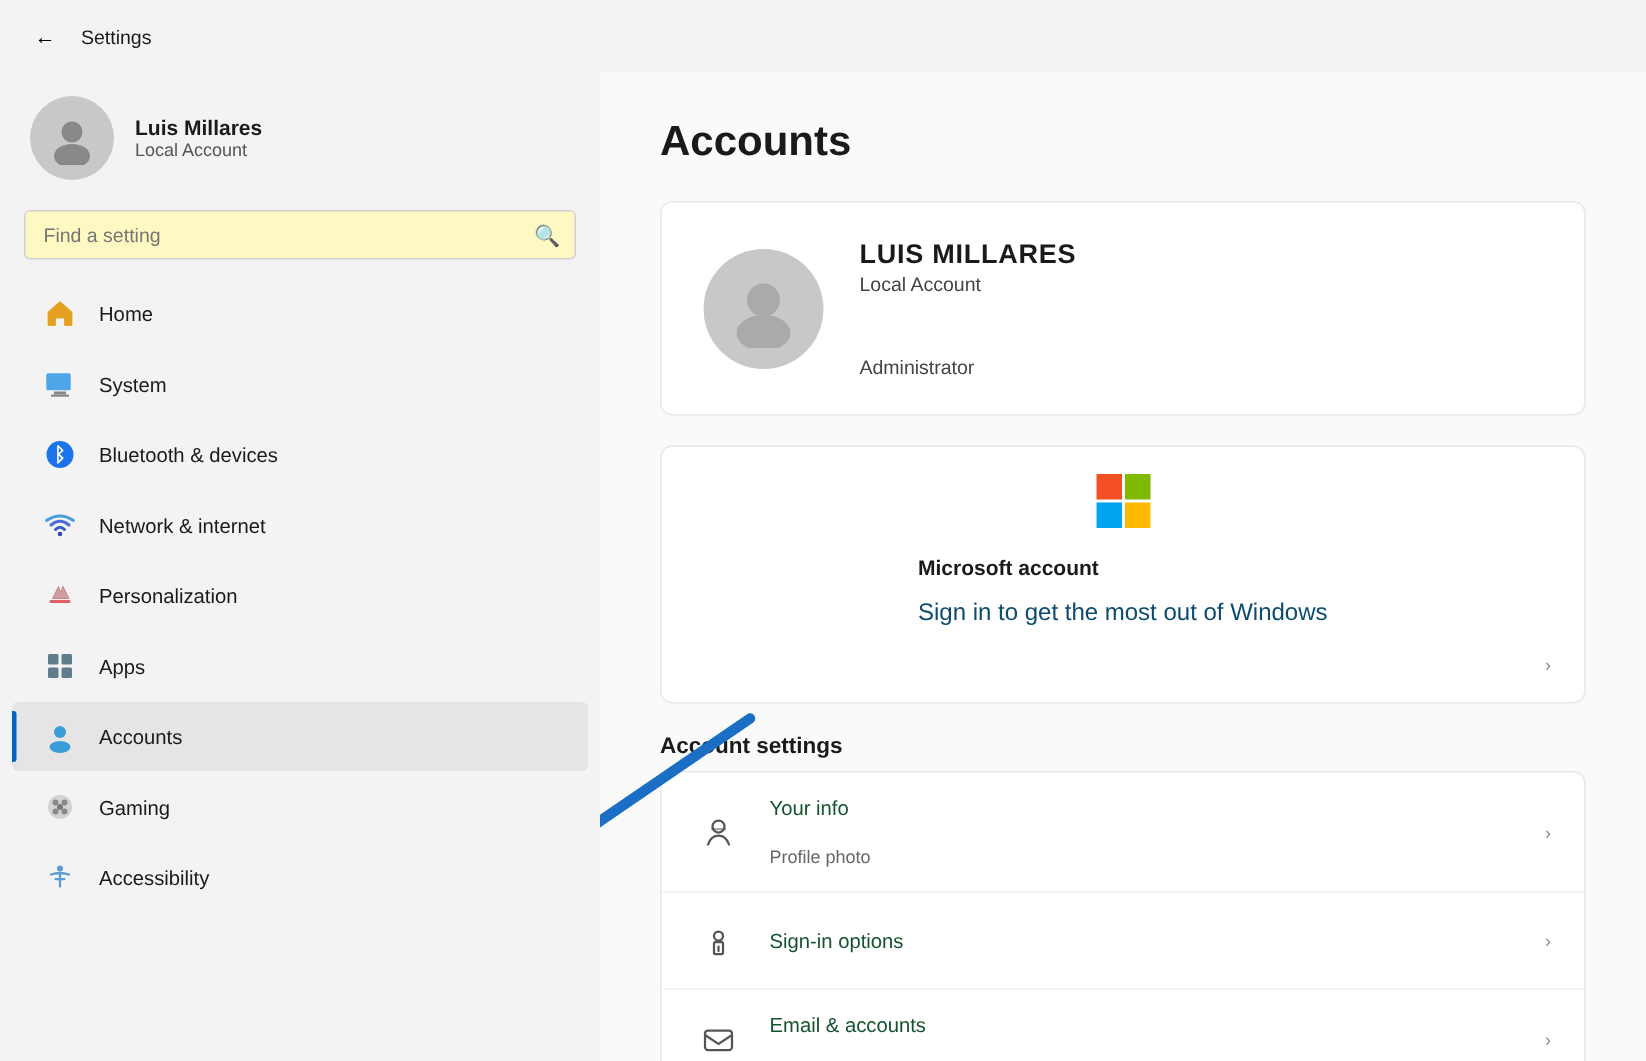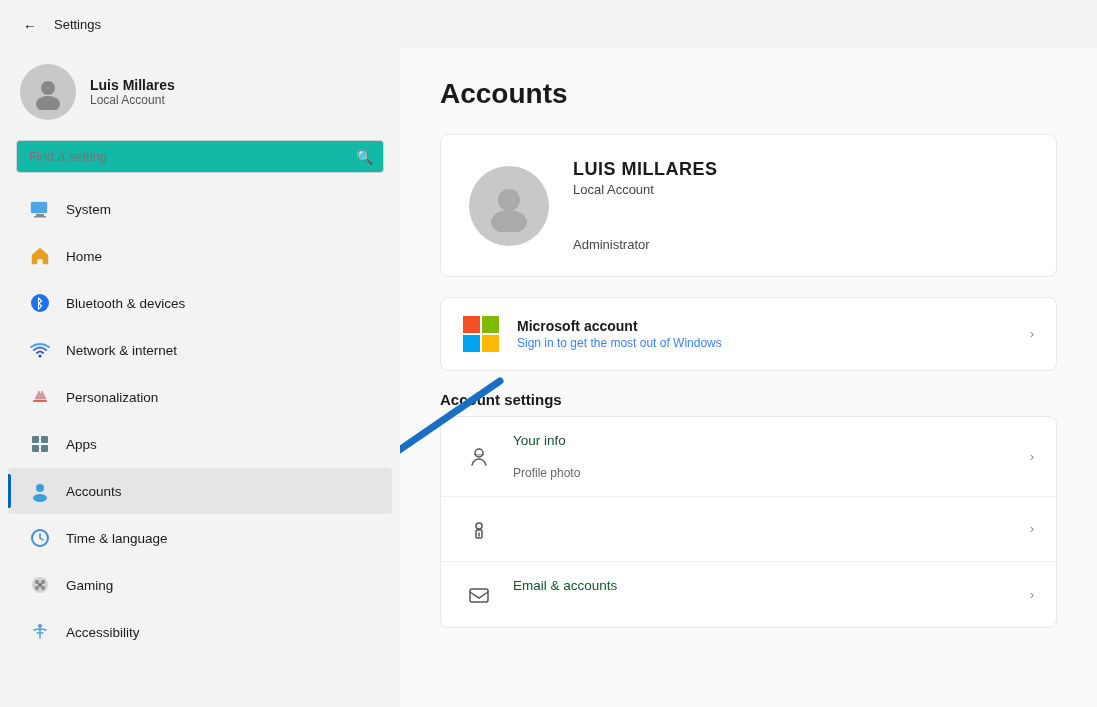--- a/index.html
+++ b/index.html
@@ -87,21 +87,21 @@
     .search-box {
       margin: 0 16px 12px 16px;
       position: relative;
     }
     .search-input {
       width: 100%;
       padding: 8px 36px 8px 12px;
       border: 1px solid #d0d0d0;
       border-radius: 4px;
       font-size: 13px;
-      background: #14b8a6;
+      background: #fef9c3;
       outline: none;
     }
     .search-icon {
       position: absolute;
       right: 10px;
       top: 50%;
       transform: translateY(-50%);
       font-size: 14px;
       color: #666;
     }
@@ -196,33 +196,34 @@
     .ms-account-banner {
       background: white;
       border-radius: 8px;
       padding: 18px 22px;
       display: flex;
       align-items: center;
       gap: 18px;
       margin-bottom: 20px;
       border: 1px solid #e8e8e8;
       cursor: pointer;
+      flex-direction: column;
     }
     .ms-logo {
       width: 36px;
       height: 36px;
       display: grid;
       grid-template-columns: 1fr 1fr;
       grid-template-rows: 1fr 1fr;
       gap: 2px;
       flex-shrink: 0;
     }
     .ms-logo-q { width: 17px; height: 17px; }
     .ms-account-text .ms-title { font-size: 14px; font-weight: 600; color: #1a1a1a; }
-    .ms-account-text .ms-subtitle { font-size: 12px; color: #3b82f6; margin-top: 2px; }
+    .ms-account-text .ms-subtitle { font-size: 16px; color: #0c4a6e; margin-top: 14px; }
 
     
     .section-title {
       font-size: 15px;
       font-weight: 600;
       color: #1a1a1a;
       margin-bottom: 8px;
     }
     .settings-card {
       background: white;
@@ -300,34 +301,34 @@
 
     <div class="search-box">
       <input class="search-input" type="text" placeholder="Find a setting" style="">
       <span class="search-icon">🔍</span>
     </div>
 
     <ul class="nav-list">
       <li class="nav-item">
         <span class="nav-icon">
           <svg width="22" height="22" viewBox="0 0 22 22" fill="none">
+            <path d="M3 10L11 3L19 10V19H14V14H8V19H3V10Z" fill="#e6a020" stroke="#e6a020" stroke-width="0.5"></path>
+          </svg>
+        </span>
+        <span>Home</span>
+      </li>
+      <li class="nav-item">
+        <span class="nav-icon">
+          <svg width="22" height="22" viewBox="0 0 22 22" fill="none">
             <rect x="2" y="4" width="16" height="11" rx="1" fill="#4da6e8" stroke="#4da6e8" stroke-width="0.3"></rect>
             <rect x="7" y="16" width="8" height="2" fill="#888"></rect>
             <rect x="5" y="18" width="12" height="1.5" rx="0.5" fill="#888"></rect>
           </svg>
         </span>
         <span>System</span>
-      </li>
-      <li class="nav-item">
-        <span class="nav-icon">
-          <svg width="22" height="22" viewBox="0 0 22 22" fill="none">
-            <path d="M3 10L11 3L19 10V19H14V14H8V19H3V10Z" fill="#e6a020" stroke="#e6a020" stroke-width="0.5"></path>
-          </svg>
-        </span>
-        <span>Home</span>
       </li>
       <li class="nav-item">
         <span class="nav-icon">
           <svg width="22" height="22" viewBox="0 0 22 22" fill="none">
             <circle cx="11" cy="11" r="9" fill="#1a73e8"></circle>
             <text x="11" y="15.5" text-anchor="middle" fill="white" font-size="13" font-family="serif" font-weight="bold">ᛒ</text>
           </svg>
         </span>
         <span>Bluetooth &amp; devices</span>
       </li>
@@ -363,29 +364,20 @@
         <span>Apps</span>
       </li>
       <li class="nav-item active">
         <span class="nav-icon">
           <svg width="22" height="22" viewBox="0 0 22 22" fill="none">
             <circle cx="11" cy="8" r="4" fill="#3a9edb"></circle>
             <ellipse cx="11" cy="18" rx="7" ry="4" fill="#3a9edb"></ellipse>
           </svg>
         </span>
         <span>Accounts</span>
-      </li>
-      <li class="nav-item">
-        <span class="nav-icon">
-          <svg width="22" height="22" viewBox="0 0 22 22" fill="none">
-            <circle cx="11" cy="11" r="8" stroke="#3a8edb" stroke-width="2" fill="none"></circle>
-            <path d="M11 7 L11 11 L14 13" stroke="#3a8edb" stroke-width="1.5" stroke-linecap="round"></path>
-          </svg>
-        </span>
-        <span>Time &amp; language</span>
       </li>
       <li class="nav-item">
         <span class="nav-icon">
           <svg width="22" height="22" viewBox="0 0 22 22" fill="none">
             <circle cx="11" cy="11" r="8" fill="#888" opacity="0.3"></circle>
             <circle cx="8" cy="8" r="2" fill="#888"></circle>
             <circle cx="14" cy="8" r="2" fill="#888"></circle>
             <circle cx="8" cy="14" r="2" fill="#888"></circle>
             <circle cx="14" cy="14" r="2" fill="#888"></circle>
             <circle cx="11" cy="11" r="2" fill="#777"></circle>
@@ -464,20 +456,21 @@
 
         <div class="settings-row">
           <div class="settings-row-icon">
             <svg width="24" height="24" viewBox="0 0 24 24" fill="none">
               <circle cx="12" cy="9" r="3" stroke="#555" stroke-width="1.5" fill="none"></circle>
               <rect x="9" y="13" width="6" height="8" rx="1" stroke="#555" stroke-width="1.5" fill="none"></rect>
               <path d="M12 16 L12 19" stroke="#555" stroke-width="1.5" stroke-linecap="round"></path>
             </svg>
           </div>
           <div class="settings-row-text">
+            <div class="row-title">Sign-in options</div>
           </div>
           <span class="settings-row-chevron">›</span>
         </div>
 
         <div class="settings-row">
           <div class="settings-row-icon">
             <svg width="24" height="24" viewBox="0 0 24 24" fill="none">
               <rect x="3" y="6" width="18" height="13" rx="2" stroke="#555" stroke-width="1.5" fill="none"></rect>
               <path d="M3 9 L12 15 L21 9" stroke="#555" stroke-width="1.5" fill="none"></path>
             </svg>

